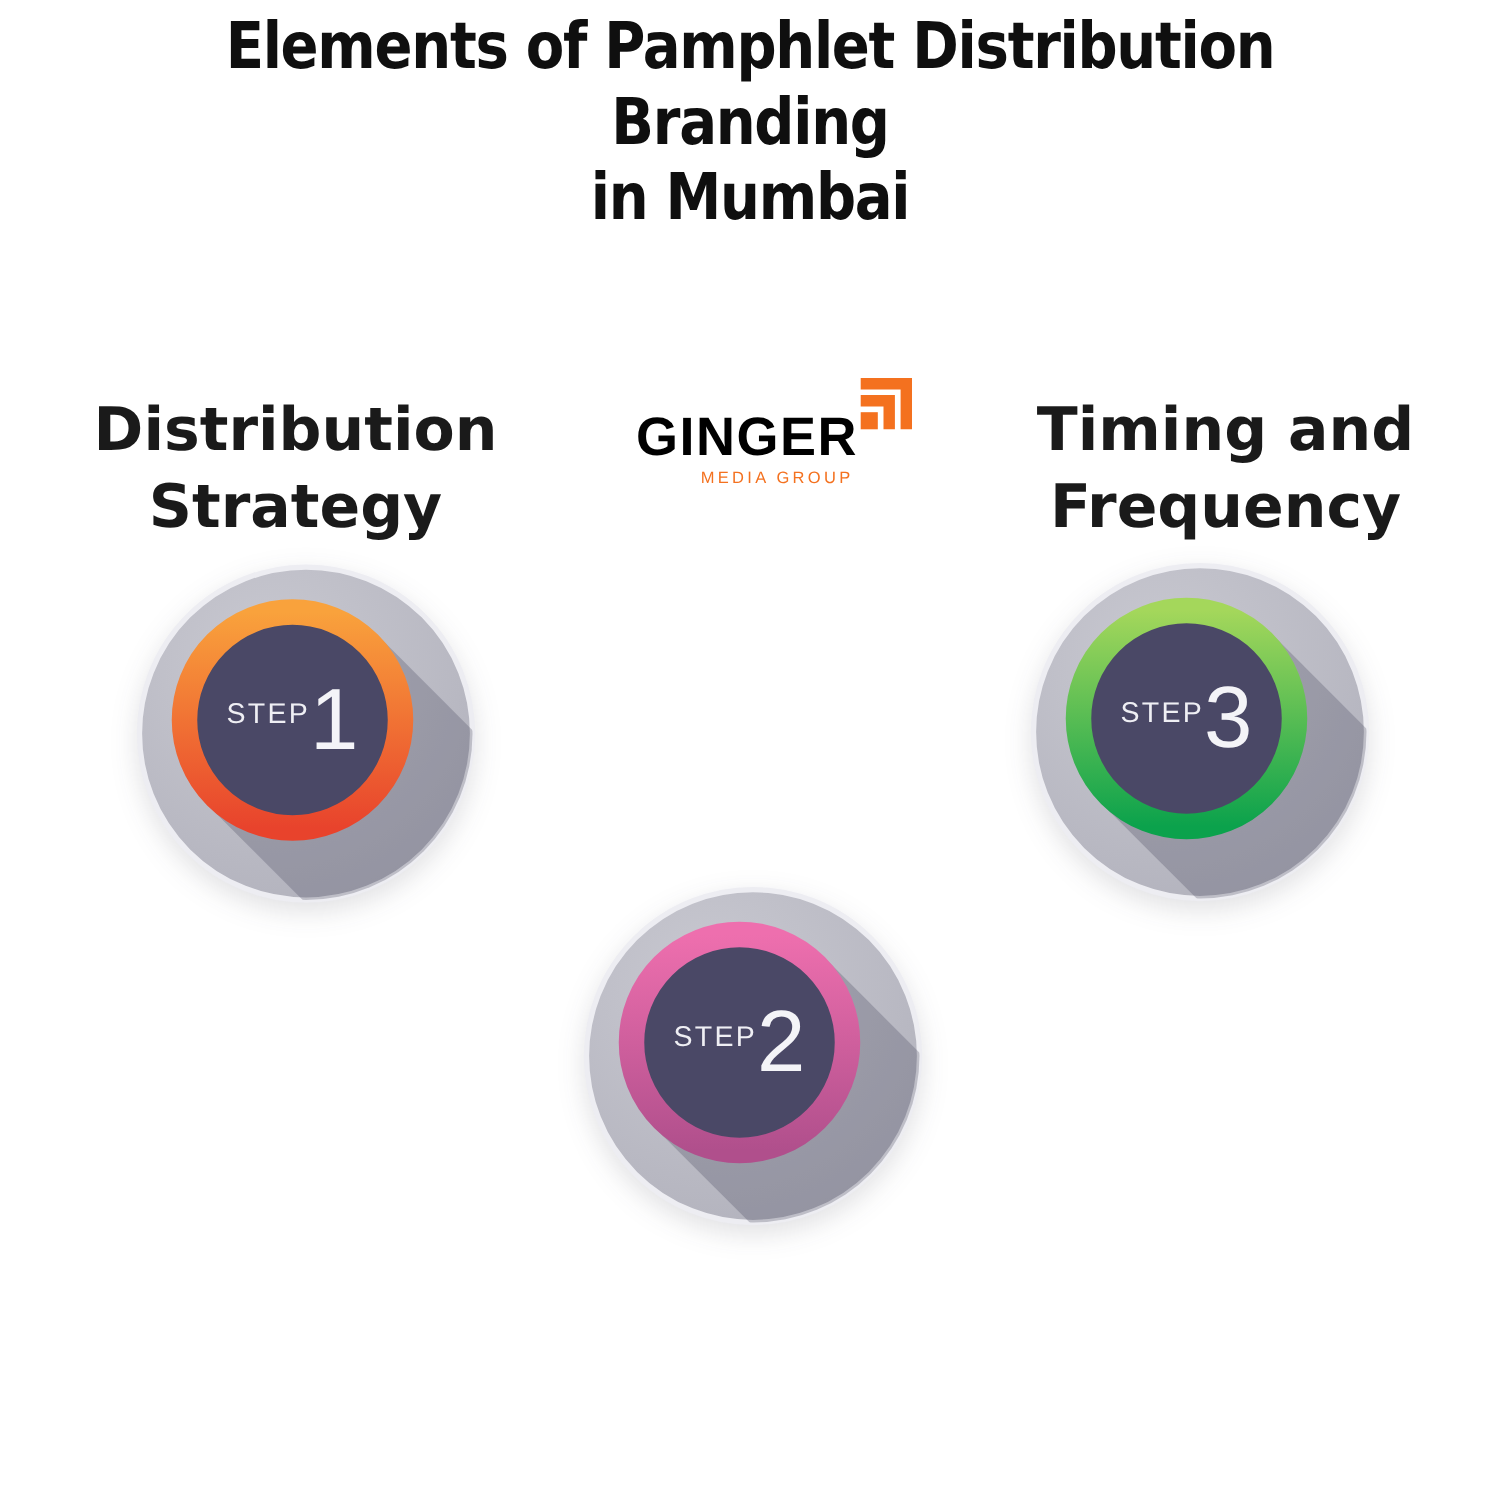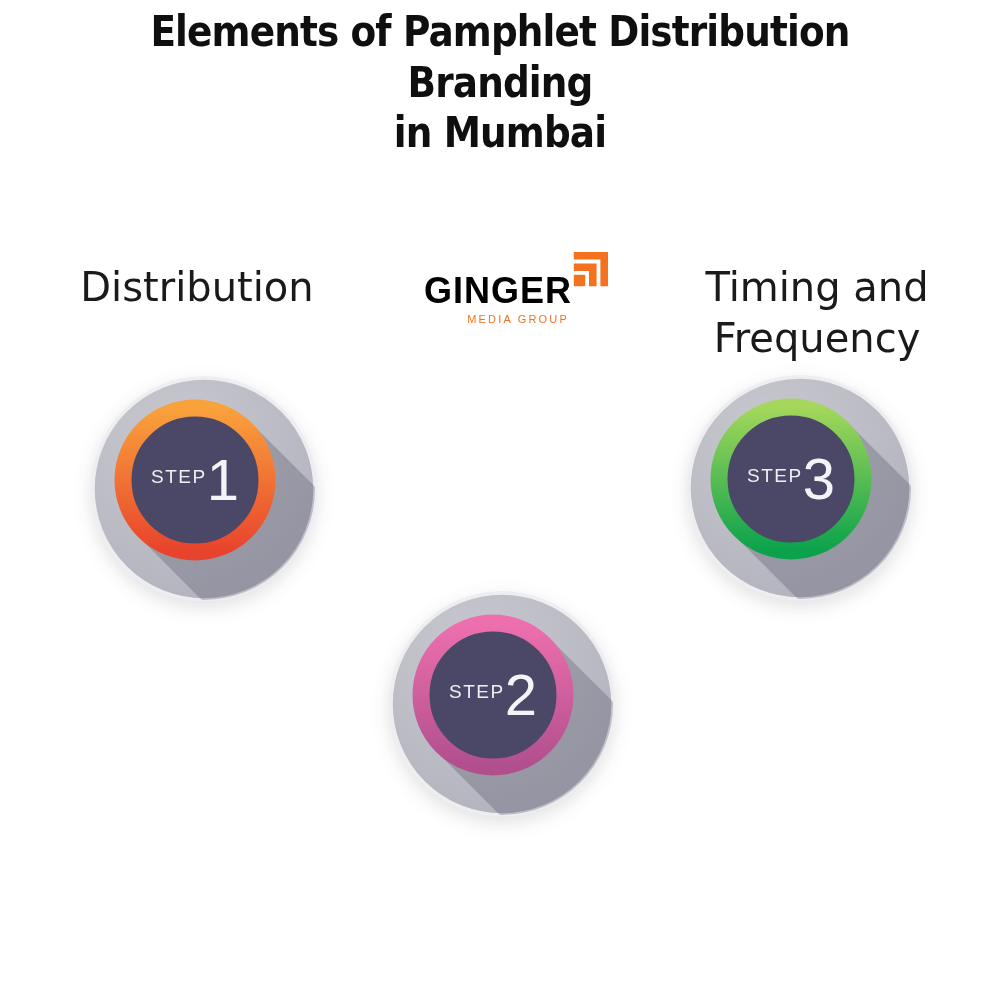--- a/index.html
+++ b/index.html
@@ -64,21 +64,21 @@
     top: 0;
     width: 38px;
     height: 38px;
   }
 
   
   .step-label {
     position: absolute;
     text-align: center;
     font-family: "DejaVu Sans", sans-serif;
-    font-weight: normal;
+    font-weight: bold;
     font-size: 40px;
     line-height: 1.28;
     color: #1a1a1a;
   }
   #label-1 { left: 12px;  top: 262px; width: 370px; }
   #label-3 { left: 632px; top: 262px; width: 370px; }
   #label-2 { left: 240px; top: 836px; width: 520px; }
 
   
   .medallion {
@@ -136,20 +136,21 @@
     <span class="logo-tagline">MEDIA GROUP</span>
     <svg class="logo-icon" viewBox="0 0 40 40">
       <path fill="#F4711F" d="M4,0 H40 V36 H32 V8 H4 Z"></path>
       <path fill="#F4711F" d="M4,12 H28 V36 H20 V20 H4 Z"></path>
       <rect fill="#F4711F" x="4" y="24" width="12" height="12"></rect>
     </svg>
   </div>
 
   <div class="step-label" id="label-1">
     <div>Distribution</div>
+    <div>Strategy</div>
   </div>
   <div class="step-label" id="label-3">
     <div>Timing and</div>
     <div>Frequency</div>
   </div>
 
   <div class="medallion" id="medallion-1">
     <svg class="disc" viewBox="-120 -120 240 240">
       <defs>
         <radialGradient id="gray-1" cx="0.38" cy="0.28" r="0.9">

